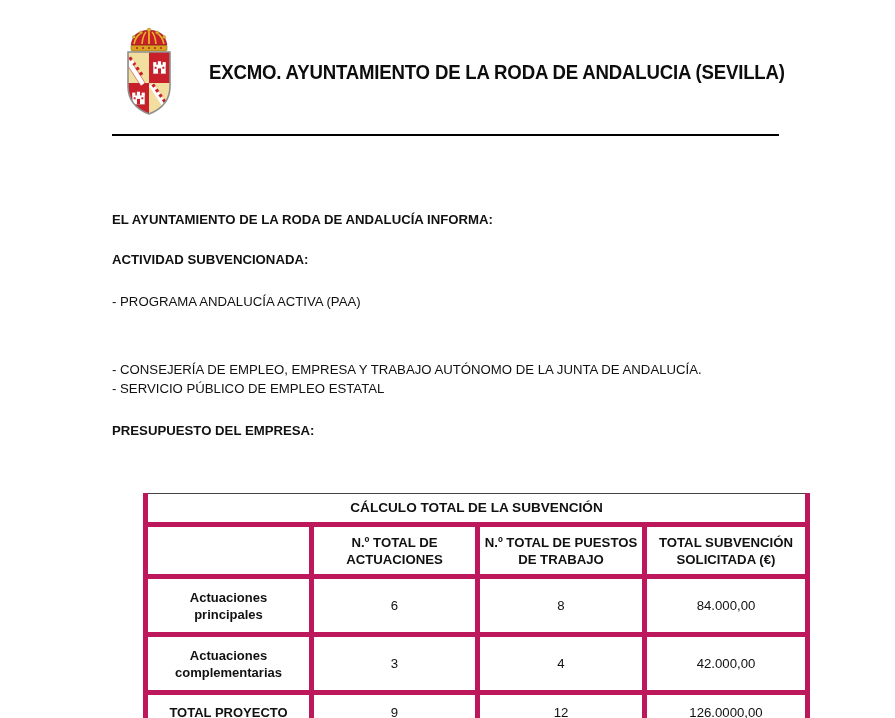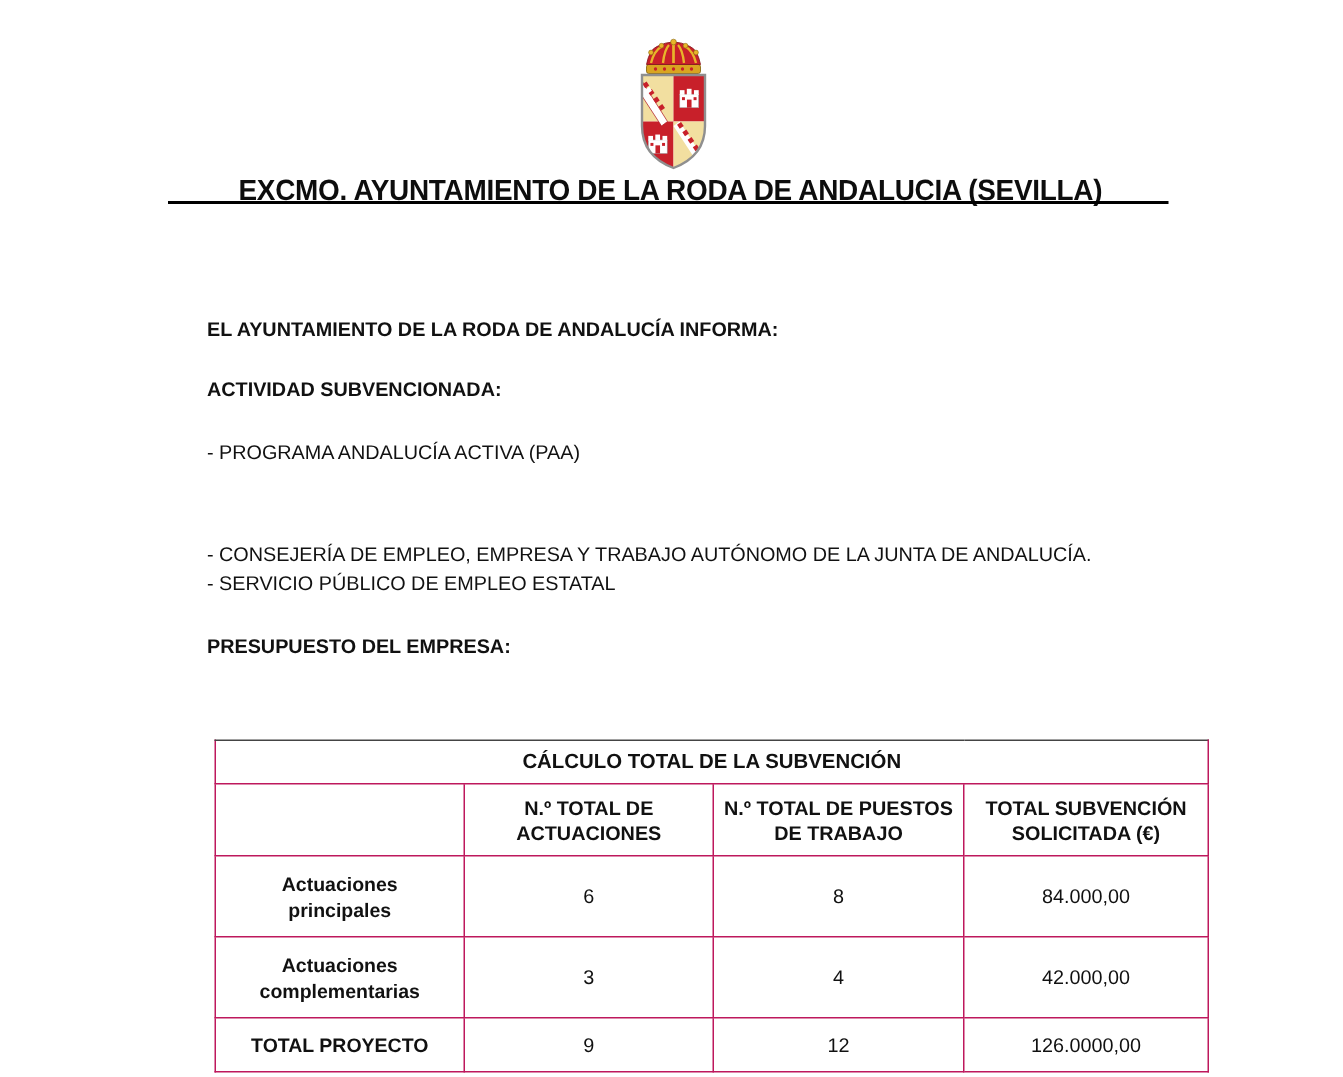--- a/index.html
+++ b/index.html
@@ -26,21 +26,21 @@
   }
 
   
   .letterhead {
     position: absolute;
     left: 112px;
     top: 24px;
     width: 667px;
     height: 96px;
     display: flex;
-    flex-direction: column;
+    flex-direction: row;
     align-items: center;
   }
 
   .crest-wrap {
     width: 62px;
     height: 92px;
     flex: 0 0 62px;
     display: block;
     margin-left: 6px;
   }
@@ -73,21 +73,20 @@
     left: 112px;
     top: 212px;
     width: 680px;
   }
 
   .para {
     font-size: 13.2px;
     line-height: 16px;
     color: #111111;
     white-space: nowrap;
-    margin-left: 26px;
   }
   .para.bold { font-weight: bold; }
   .para.plain { font-weight: normal; }
 
   .gap-lg { height: 24px; }
   .gap-md { height: 24px; }
 
   .list-tight .para { line-height: 19.5px; }
 
   
@@ -99,21 +98,21 @@
   }
 
   table.subv {
     border-collapse: collapse;
     width: 662px;
     table-layout: fixed;
     font-size: 13px;
     margin-left: 31px;
   }
   table.subv td {
-    border: 1px solid #be185d;
+    border: 5px solid #be185d;
     padding: 0;
     vertical-align: middle;
     text-align: center;
     color: #111111;
   }
   table.subv td.outer-top { border-top: 1.3px solid #444; }
 
   .col-a { width: 166px; }
   .col-b { width: 166px; }
   .col-c { width: 167px; }

